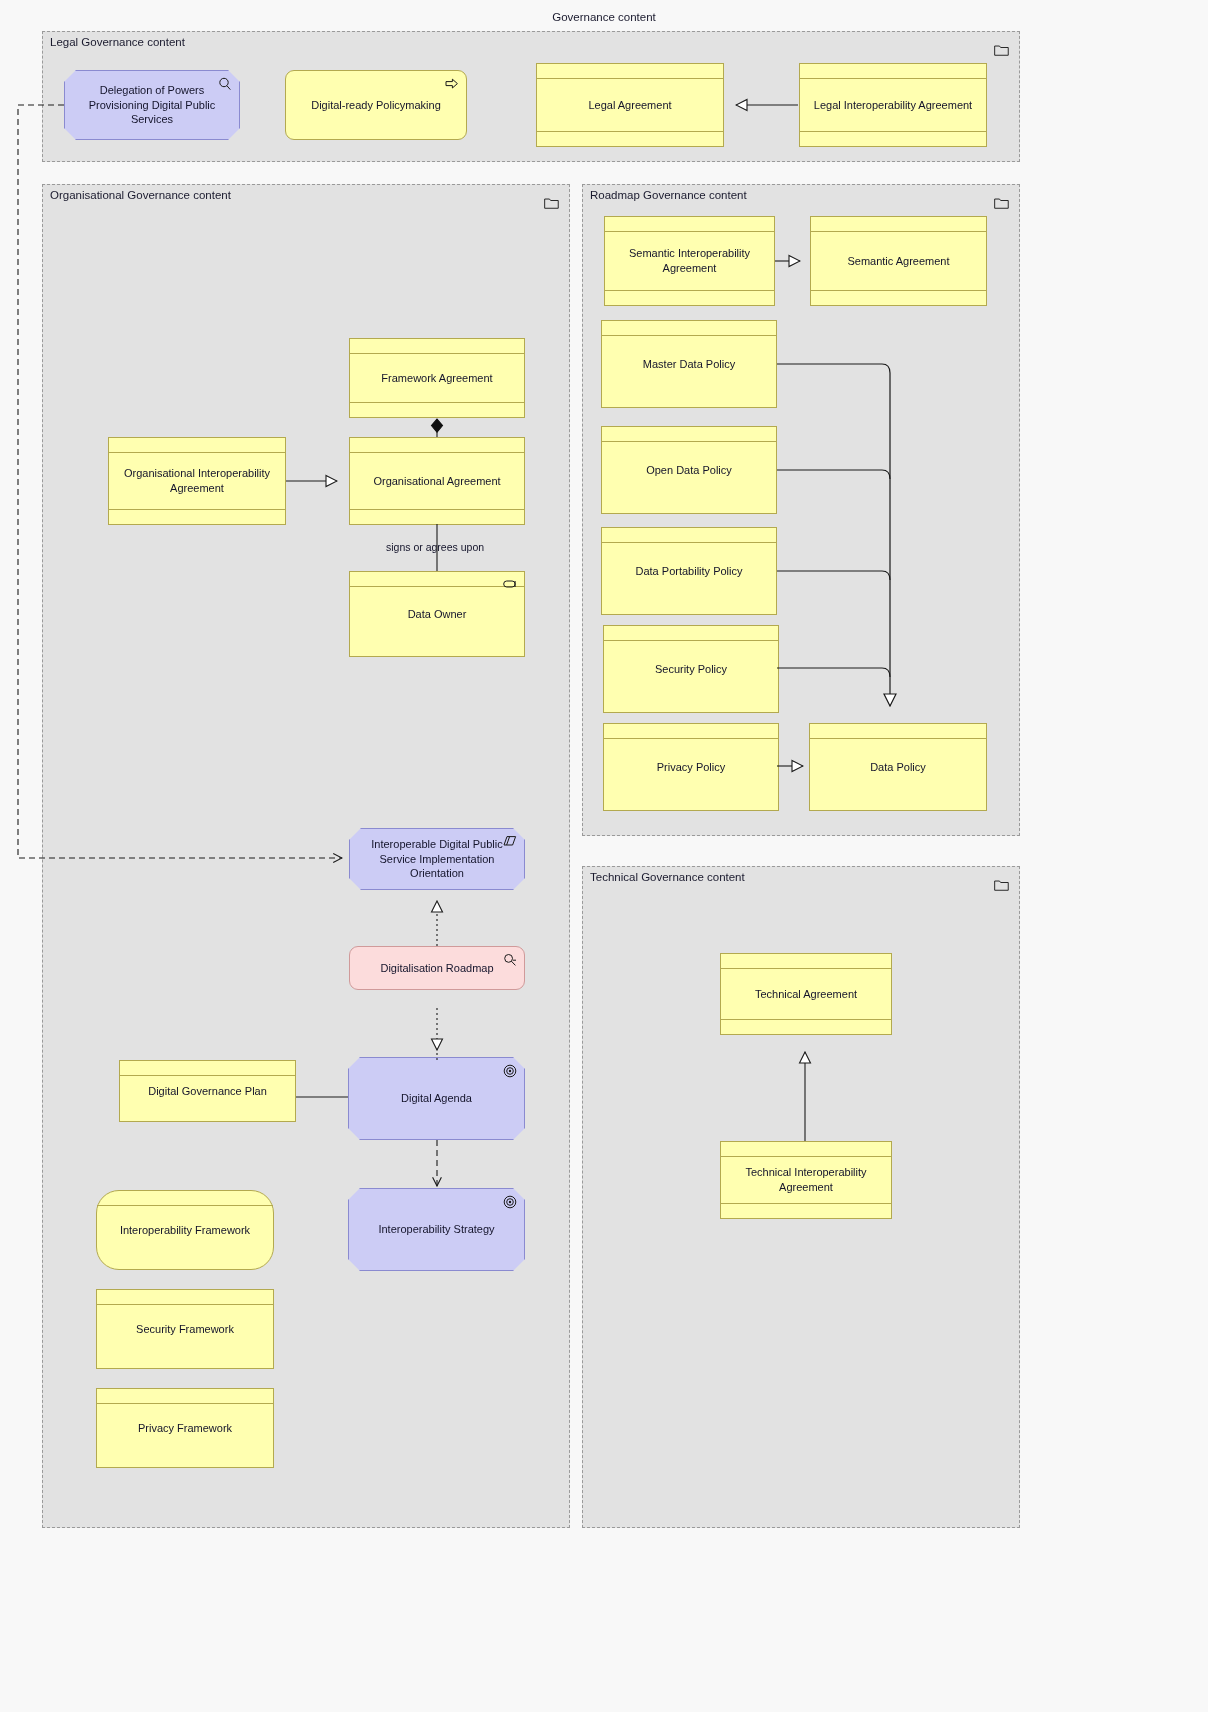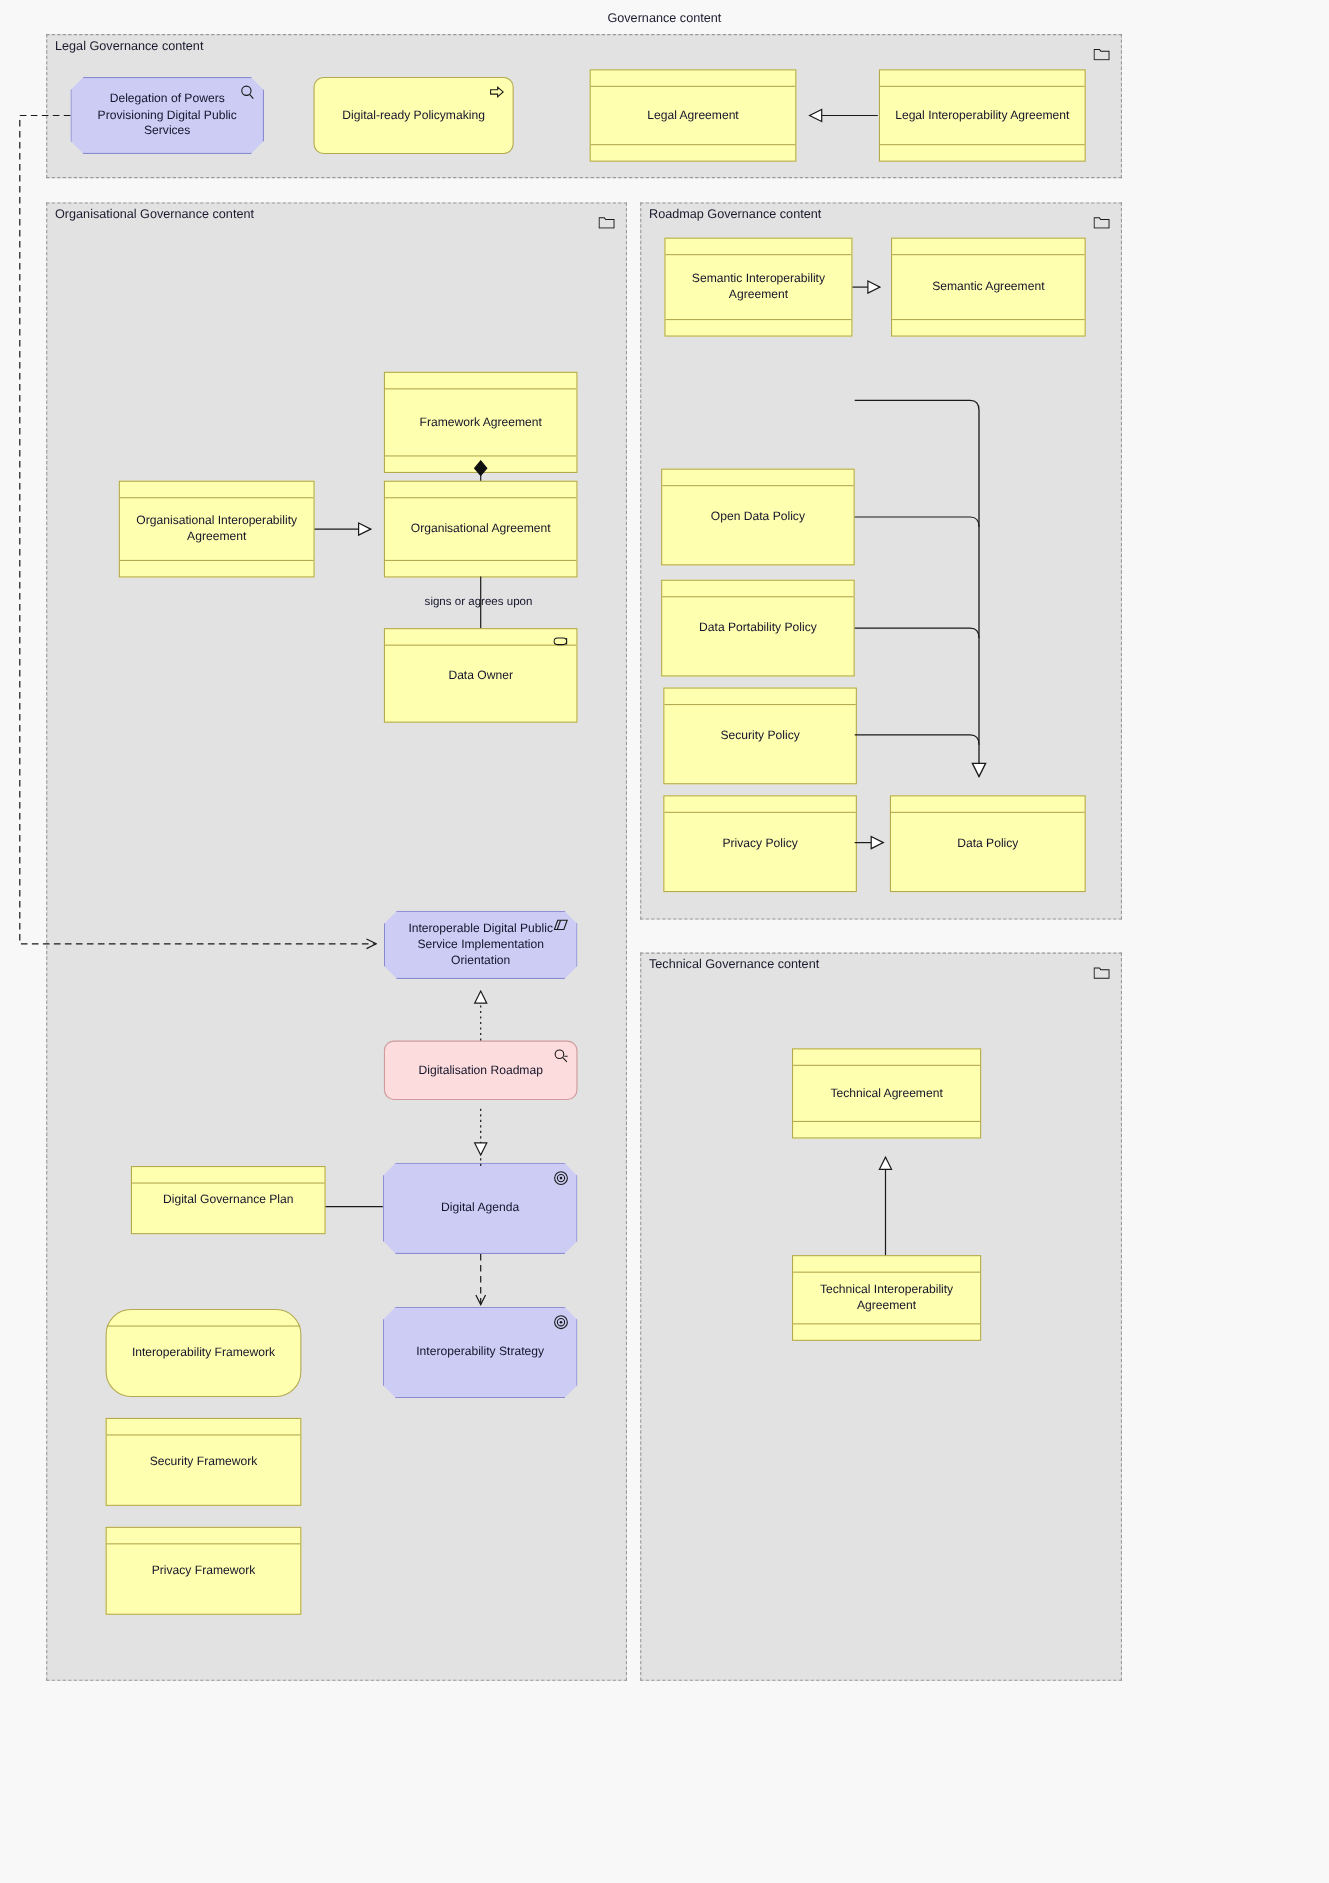--- a/index.html
+++ b/index.html
@@ -246,21 +246,21 @@
   </div>
 
   <div class="el contract" style="left:536px; top:63px; width:188px; height:84px;">
     <span class="label">Legal Agreement</span>
   </div>
 
   <div class="el contract" style="left:799px; top:63px; width:188px; height:84px;">
     <span class="label">Legal Interoperability Agreement</span>
   </div>
 
-  <div class="el contract" style="left:349px; top:338px; width:176px; height:92px;">
+  <div class="el contract" style="left:349px; top:338px; width:176px; height:80px;">
     <span class="label">Framework Agreement</span>
   </div>
 
   <div class="el contract" style="left:108px; top:437px; width:178px; height:88px;">
     <span class="label">Organisational Interoperability Agreement</span>
   </div>
 
   <div class="el contract" style="left:349px; top:437px; width:176px; height:88px;">
     <span class="label">Organisational Agreement</span>
   </div>
@@ -280,21 +280,21 @@
   <div class="el purple octagon" style="left:349px; top:828px; width:176px; height:62px;">
     <span class="label">Interoperable Digital Public Service Implementation Orientation</span>
     <span class="el-icon">
       <svg viewBox="0 0 14 12" width="14" height="12">
         <path d="M4 1.6 h8.6 l-3 8.4 h-8.6 z" fill="none" stroke="#1a1a1a" stroke-width="1"></path>
         <line x1="6.6" y1="1.6" x2="3.6" y2="10" stroke="#1a1a1a" stroke-width="1"></line>
       </svg>
     </span>
   </div>
 
-  <div class="el pink-round" style="left:349px; top:946px; width:176px; height:54px;justify-content:center;">
+  <div class="el pink-round" style="left:349px; top:946px; width:176px; height:44px;justify-content:center;">
     <span class="label">Digitalisation Roadmap</span>
     <span class="el-icon">
       <svg viewBox="0 0 14 14" width="14" height="14">
         <circle cx="5.6" cy="5.4" r="3.9" fill="none" stroke="#1a1a1a" stroke-width="1"></circle>
         <line x1="8.4" y1="8.2" x2="12.4" y2="12.4" stroke="#1a1a1a" stroke-width="1"></line>
         <line x1="10" y1="7.2" x2="13" y2="7.2" stroke="#1a1a1a" stroke-width="1"></line>
       </svg>
     </span>
   </div>
 
@@ -337,20 +337,23 @@
   </div>
 
   <div class="el contract" style="left:604px; top:216px; width:171px; height:90px;">
     <span class="label">Semantic Interoperability Agreement</span>
   </div>
 
   <div class="el contract" style="left:810px; top:216px; width:177px; height:90px;">
     <span class="label">Semantic Agreement</span>
   </div>
 
+  <div class="el objtop" style="left:601px; top:320px; width:176px; height:88px;">
+    <span class="label">Master Data Policy</span>
+  </div>
 
   <div class="el objtop" style="left:601px; top:426px; width:176px; height:88px;">
     <span class="label">Open Data Policy</span>
   </div>
 
   <div class="el objtop" style="left:601px; top:527px; width:176px; height:88px;">
     <span class="label">Data Portability Policy</span>
   </div>
 
   <div class="el objtop" style="left:603px; top:625px; width:176px; height:88px;">

